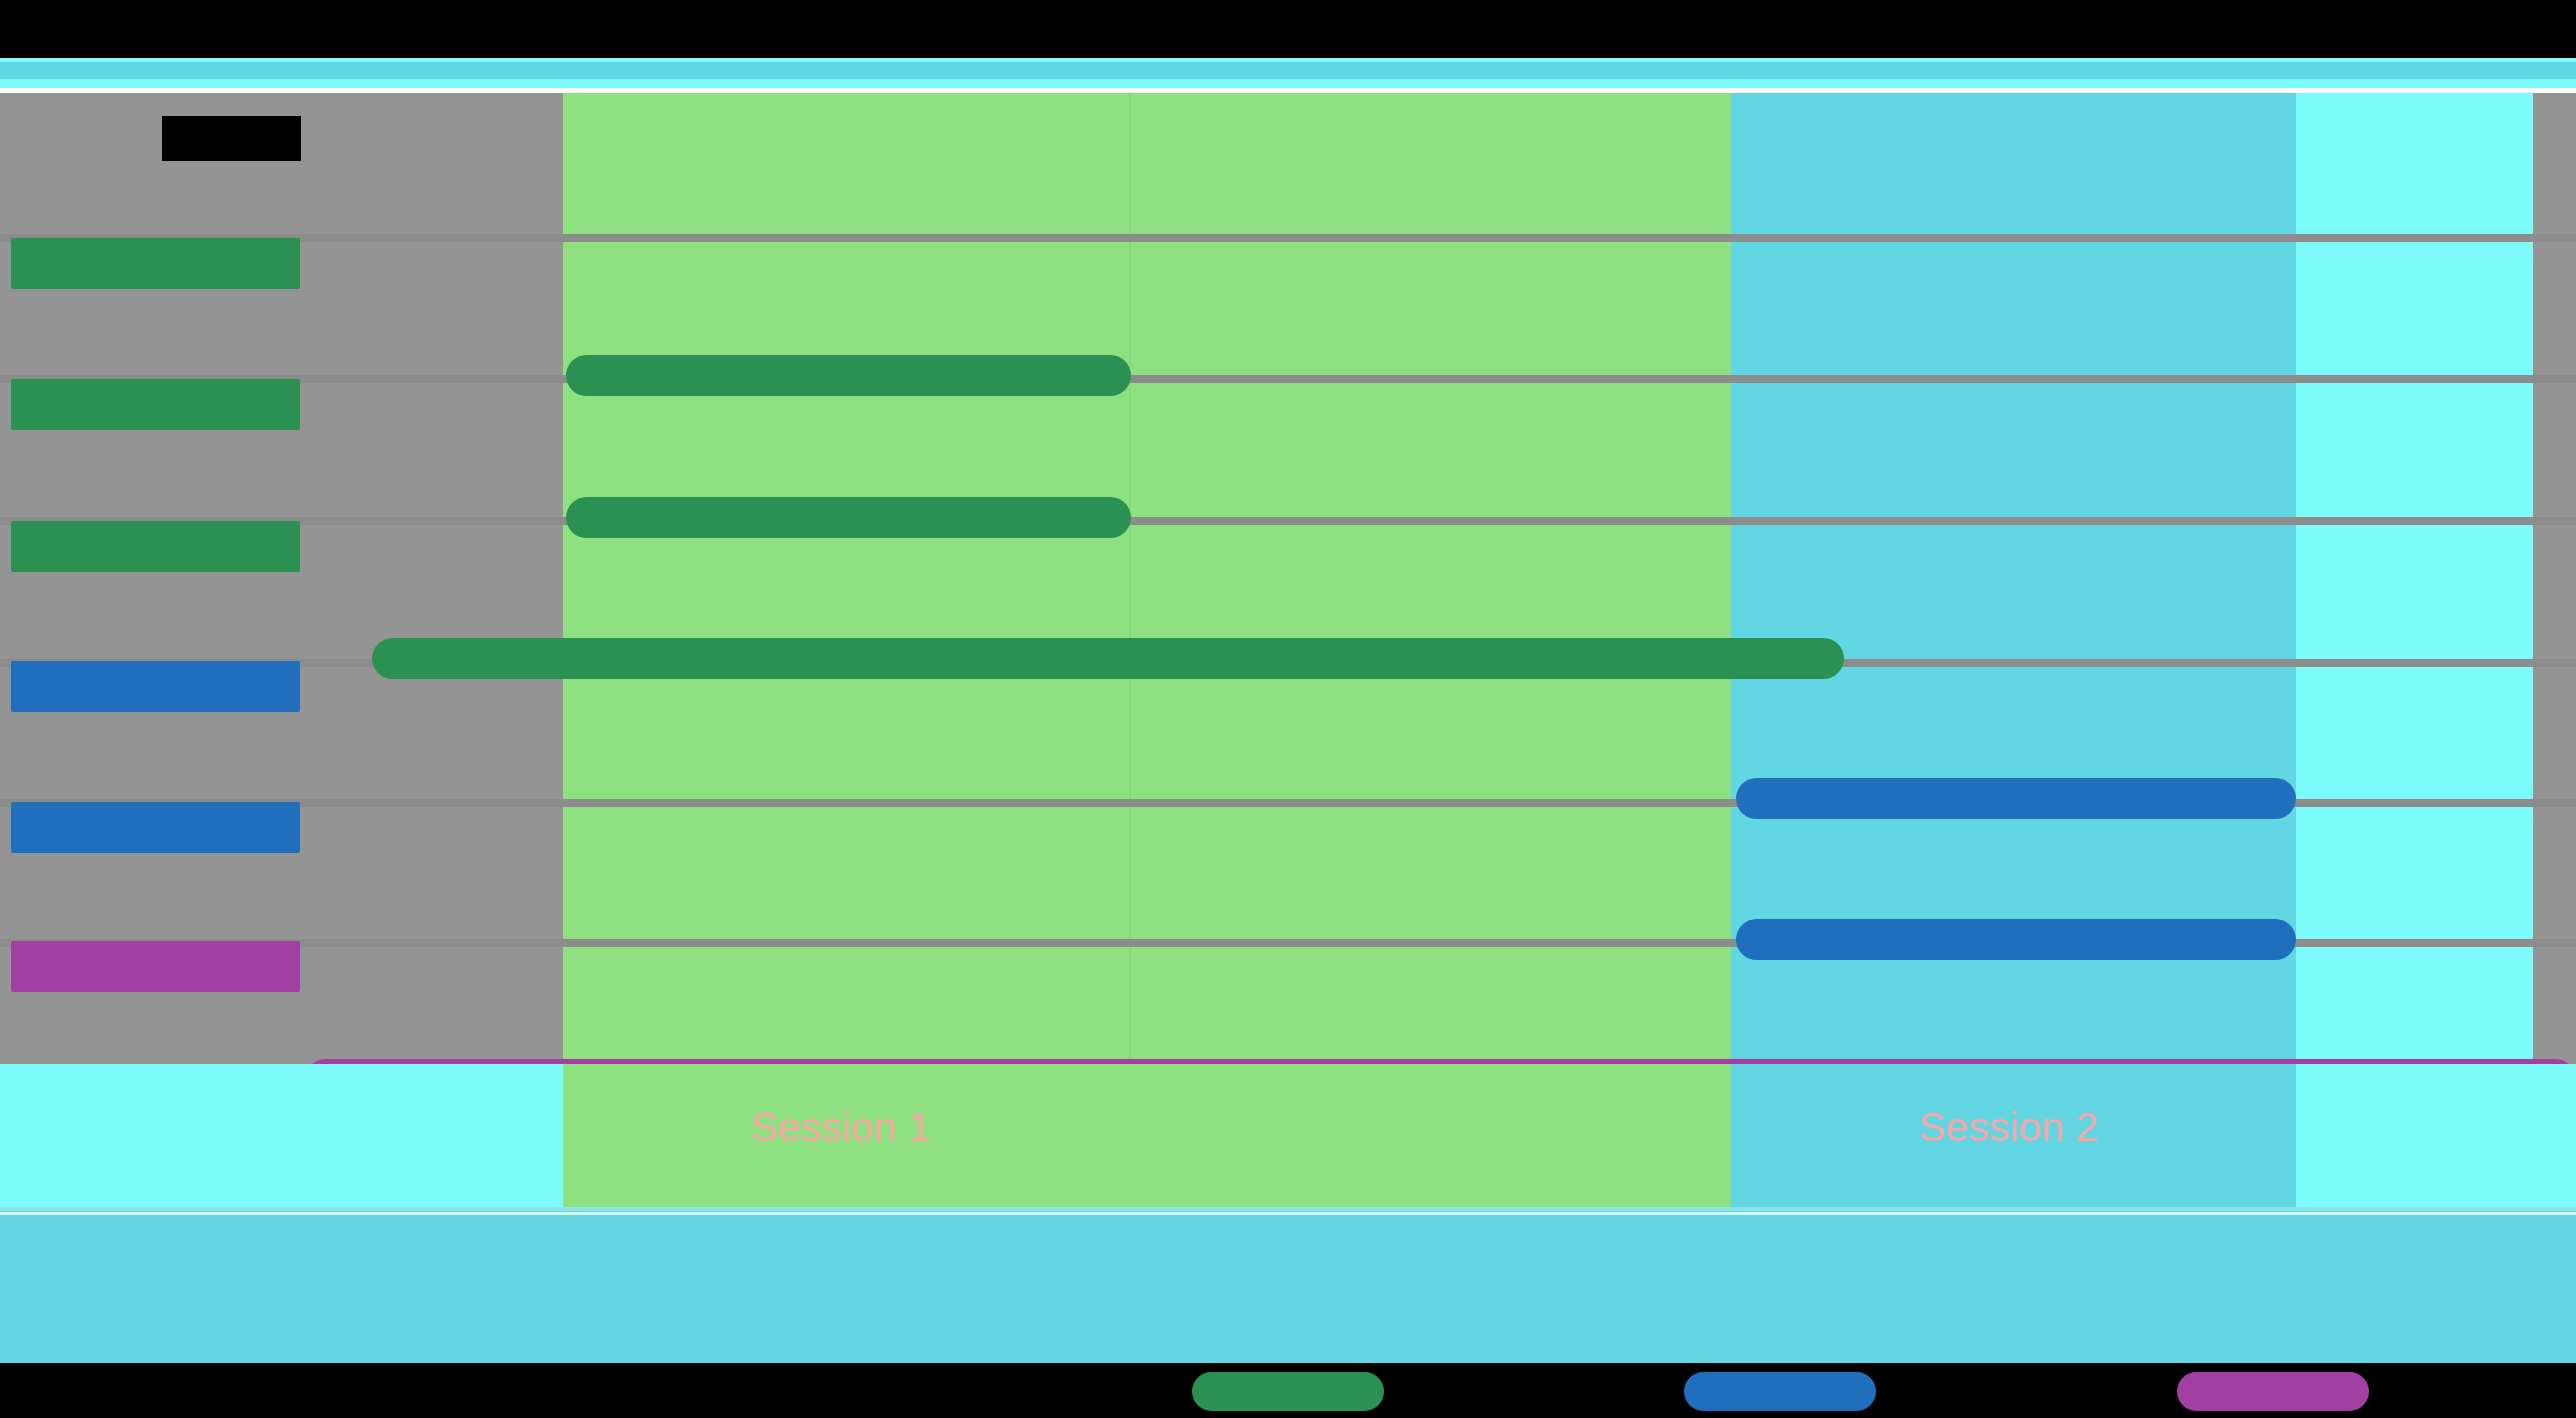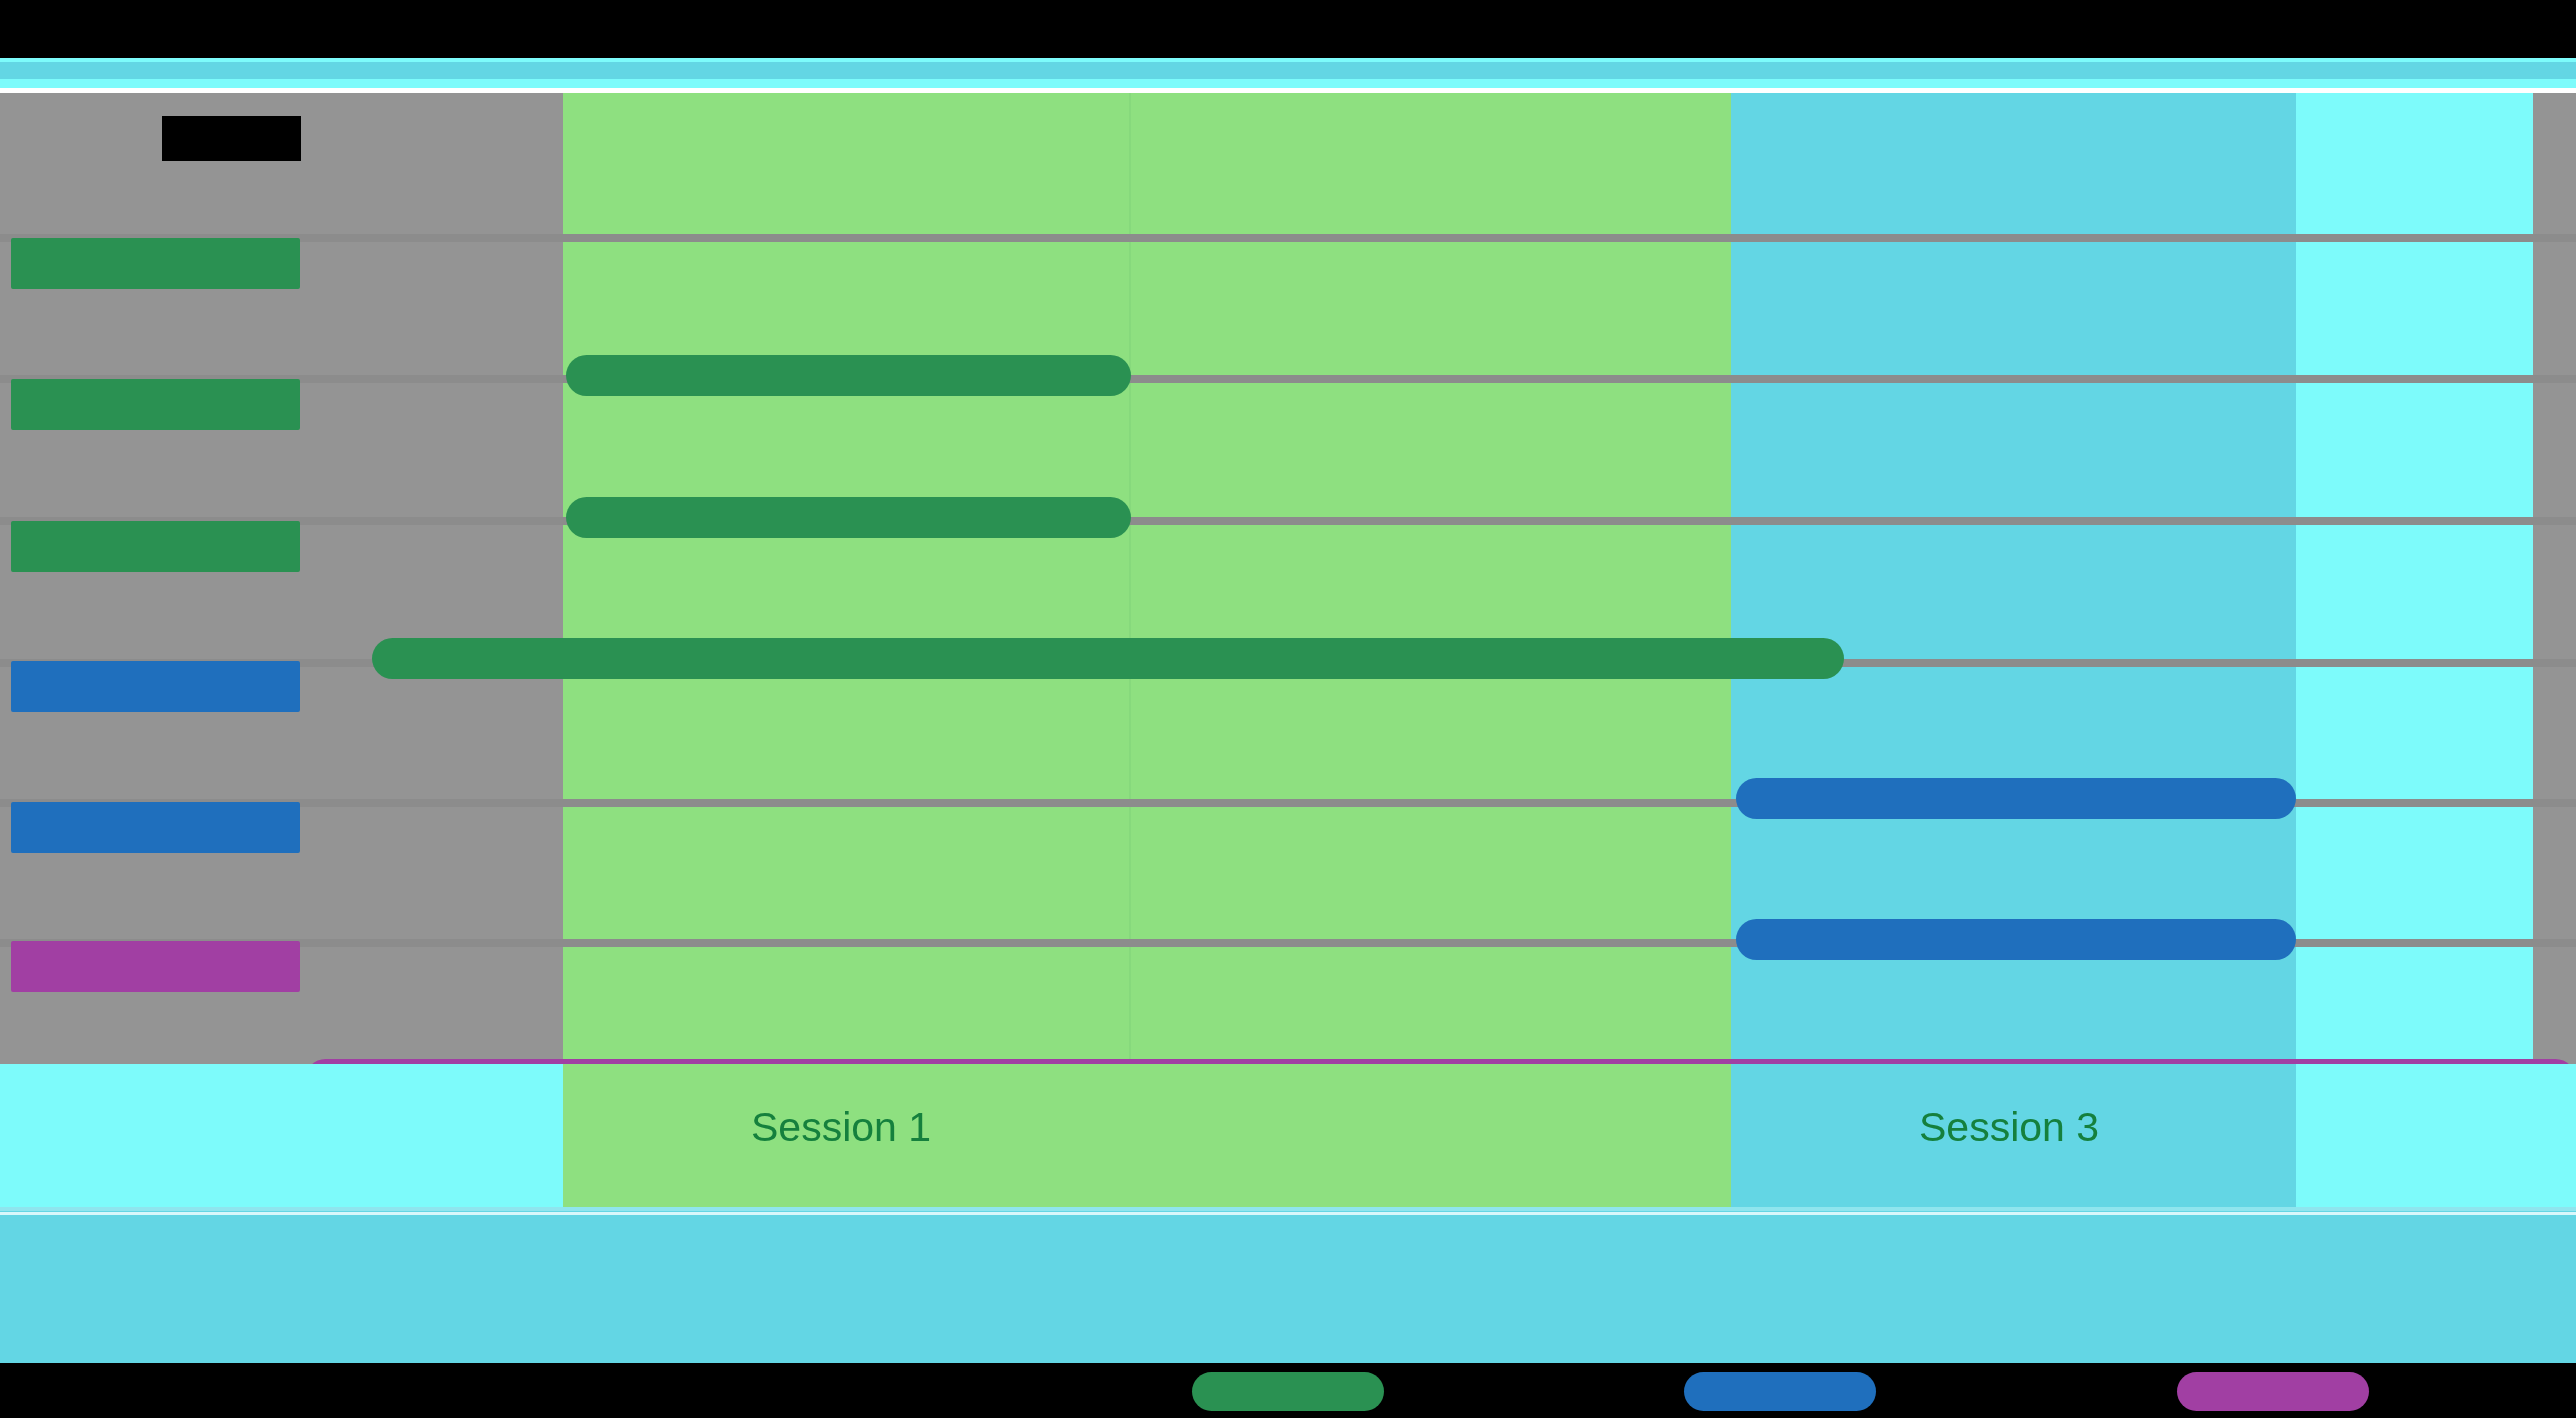--- a/index.html
+++ b/index.html
@@ -56,21 +56,21 @@
 
   
   .title-box{
     position:absolute;left:162px;top:116px;width:139px;height:45px;background:#000;
   }
   .title-box .txt{color:transparent;font-size:26px;line-height:45px;padding-left:5.6px;display:block;white-space:nowrap;overflow:hidden;}
 
   
   .caption-strip{position:absolute;left:0;top:1064px;width:2576px;height:143px;background:#7dfbfb;}
   .caption{
-    position:absolute;top:1104px;font-size:41px;color:#15803d;
+    position:absolute;top:1104px;font-size:41px;color:#fca5a5;
     white-space:nowrap;
   }
   .cap1{left:751px;}
   .cap2{left:1919px;}
 
   
   .bottom-panel{position:absolute;left:0;top:1207px;width:2576px;height:156px;background:#63d6e4;}
   .bp-line1{position:absolute;left:0;top:1207px;width:2576px;height:3.8px;background:#8fe5ee;}
   .bp-line2{position:absolute;left:0;top:1212px;width:2576px;height:2.8px;background:#d8f7fb;}
 
@@ -143,21 +143,21 @@
 <div class="title-box">
   <span class="txt"></span>
 </div>
 
 <div class="caption-strip"></div>
 <div class="session-band sb1" style="top:1064px;height:143px;"></div>
 <div class="session-band sb2" style="top:1064px;height:143px;"></div>
 <div class="session-band sb3" style="top:1064px;height:143px;"></div>
 
 <div class="caption cap1">Session 1</div>
-<div class="caption cap2">Session 3</div>
+<div class="caption cap2">Session 2</div>
 
 <div class="bottom-panel"></div>
 <div class="bp-line1"></div>
 <div class="bp-line2"></div>
 
 <div class="band-bot-black"></div>
 
 <div class="legend">
   <div class="legend-item li1">
     <span class="sw green"></span>

